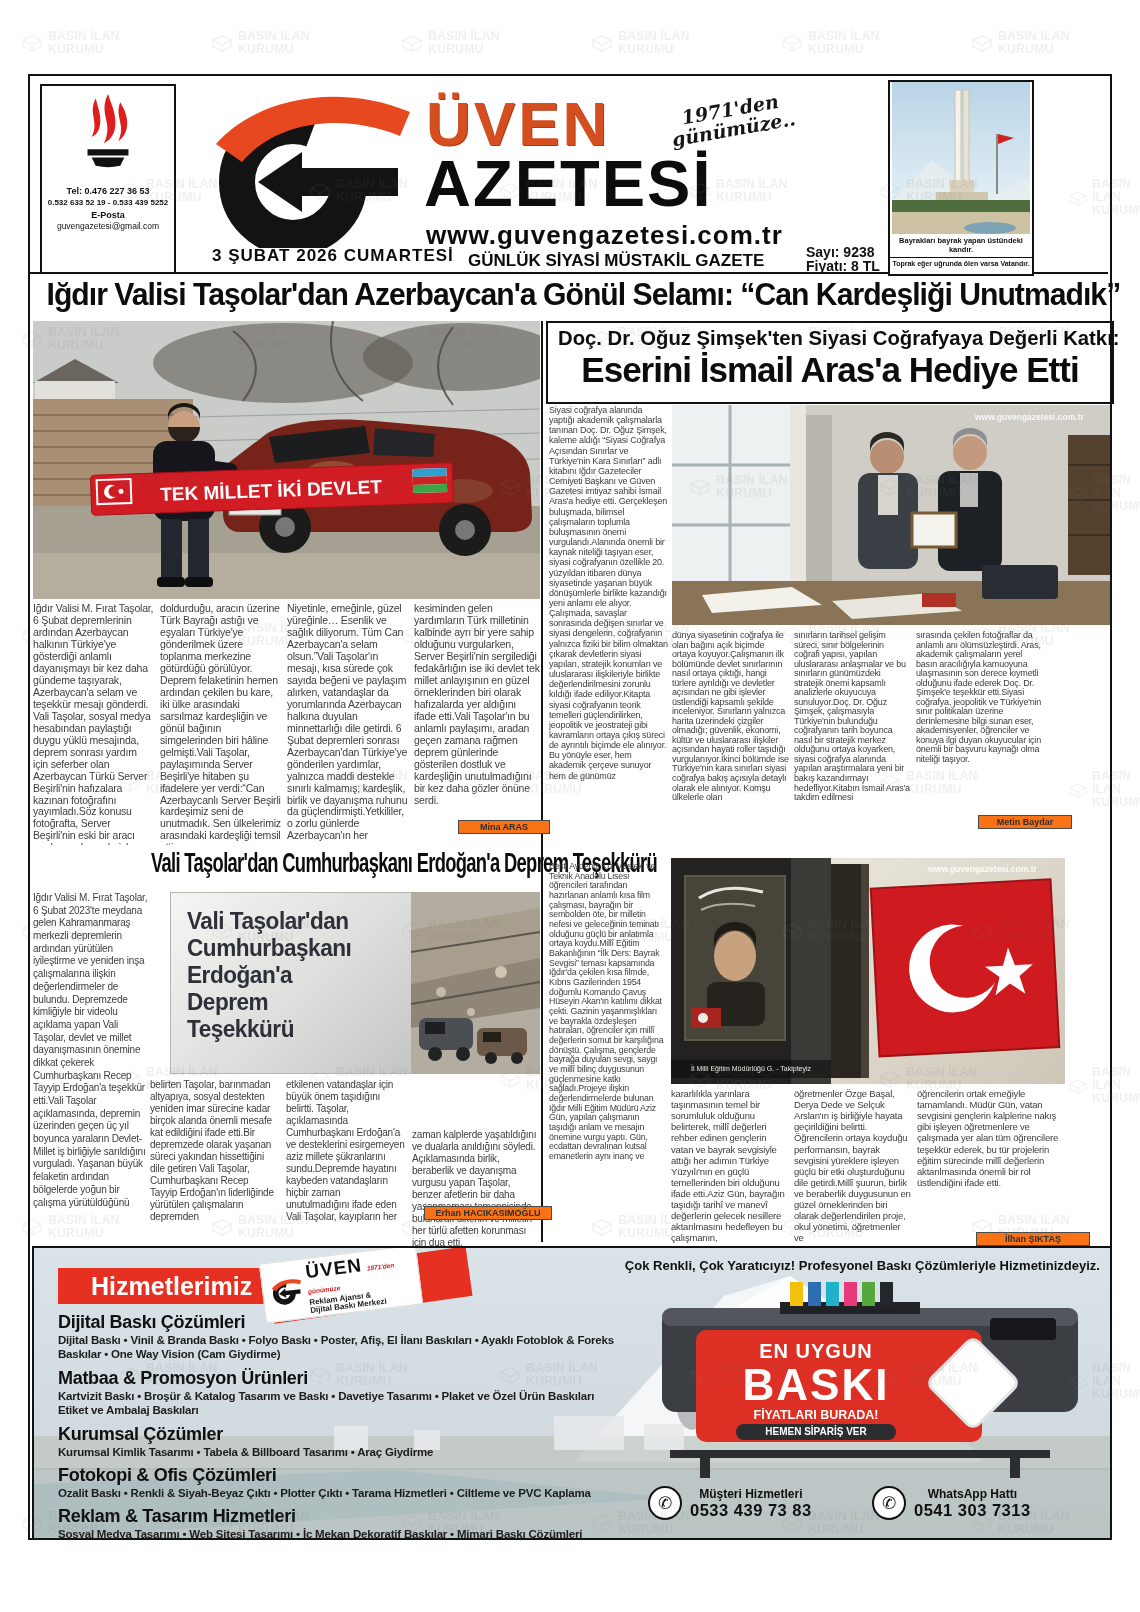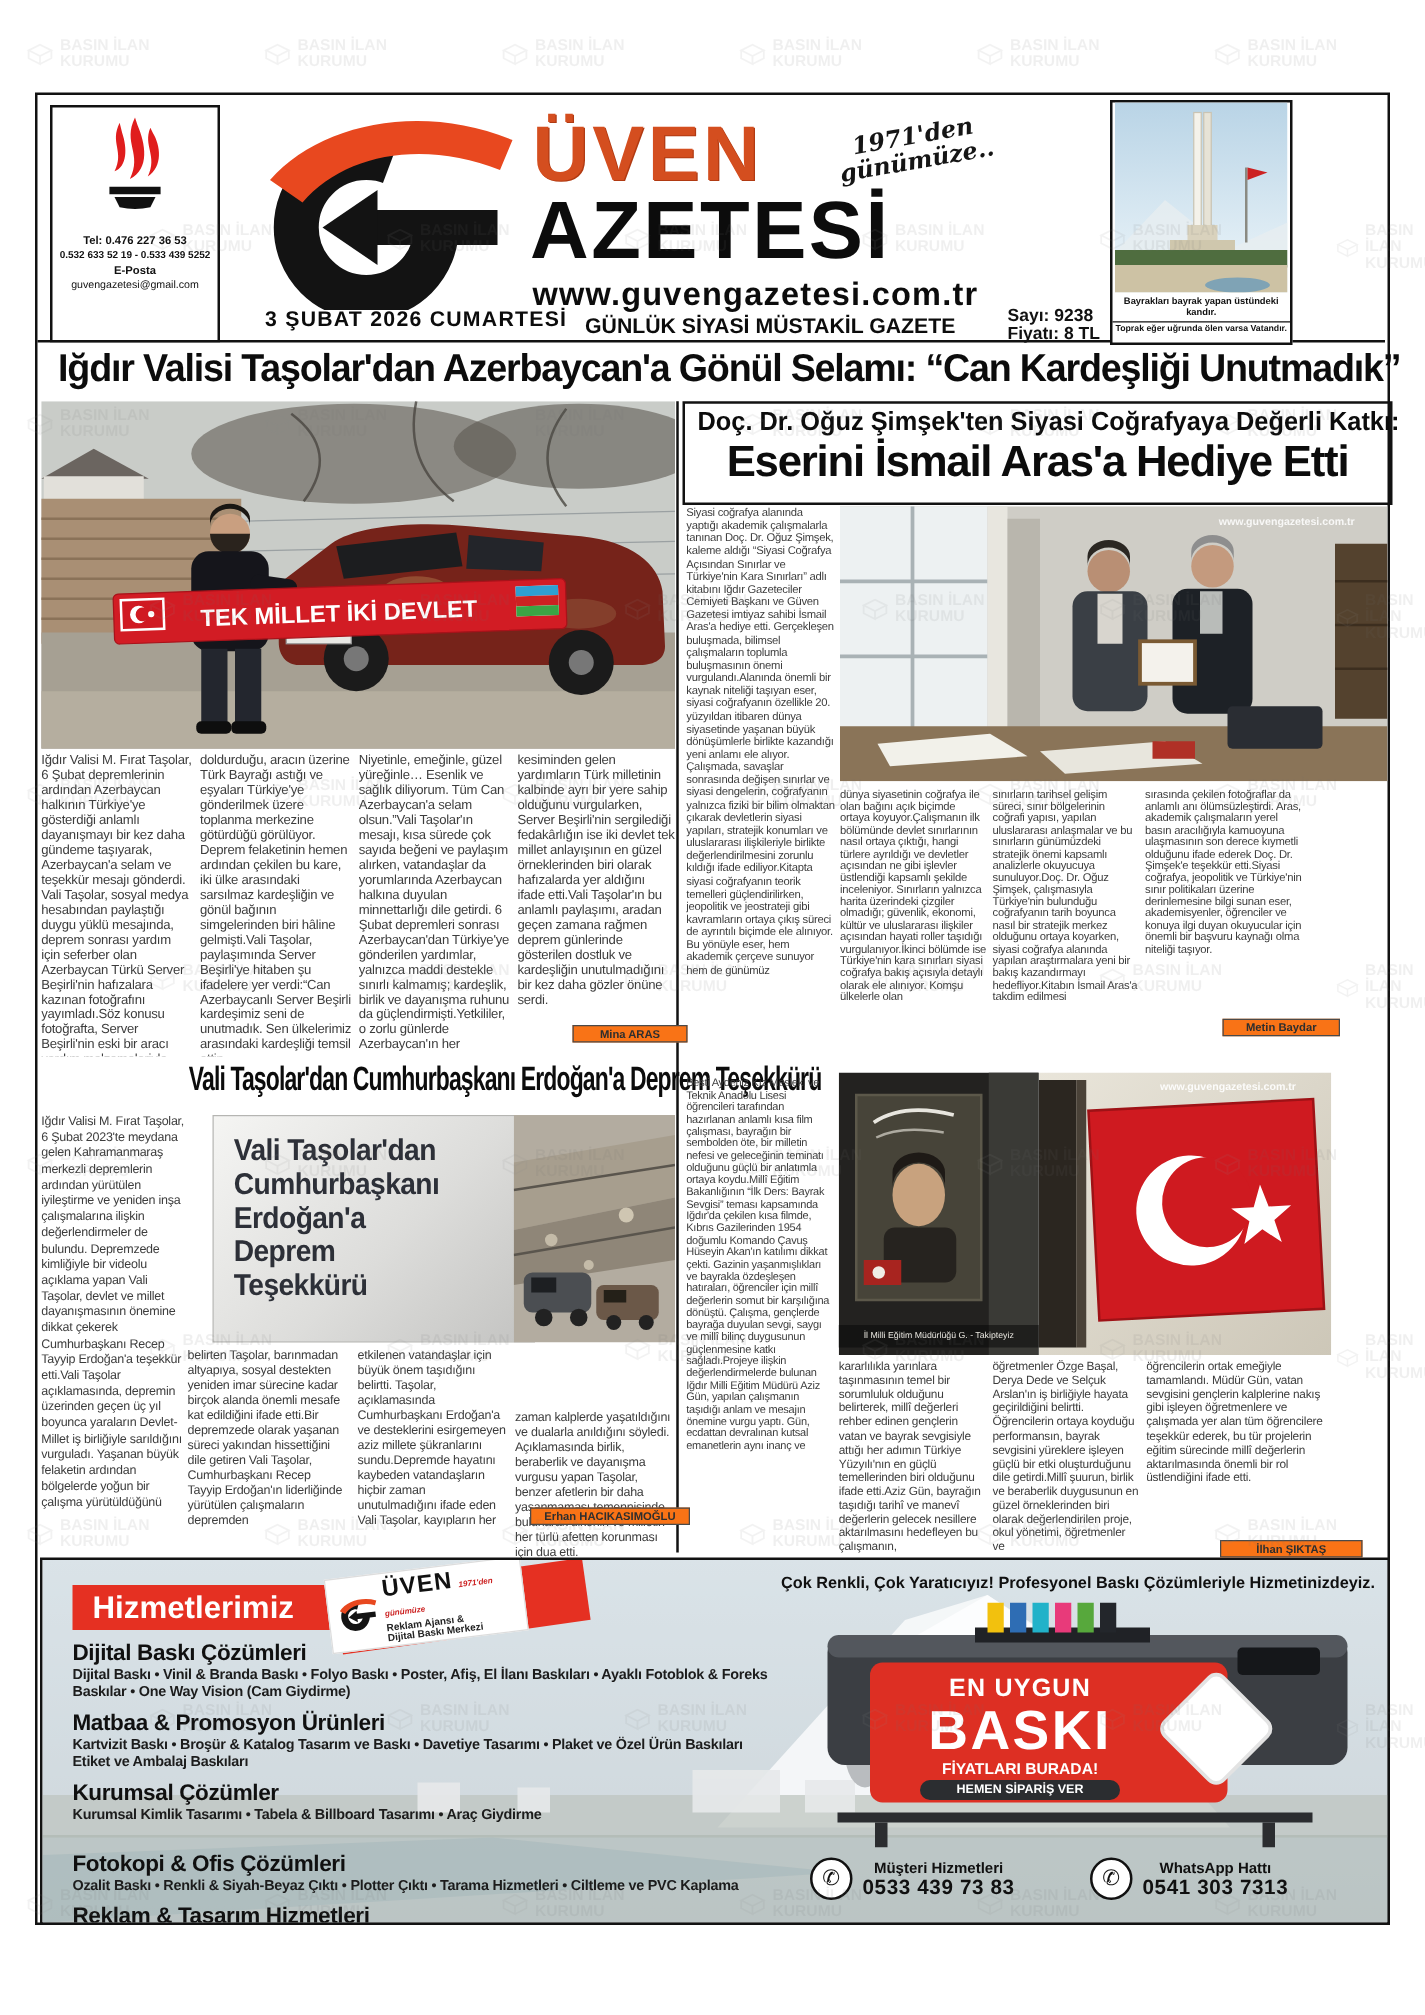--- a/index.html
+++ b/index.html
@@ -321,21 +321,21 @@
           <rect x="610" y="176" width="40" height="26"></rect>
         <rect x="300" y="178" width="34" height="24"></rect>
           <rect x="380" y="182" width="26" height="20"></rect>
       </g>
       <polygon points="0,236 360,222 640,250 0,290" fill="#7f9fae" opacity=".6"></polygon>
       <rect x="0" y="220" width="1076" height="70" fill="#5d6f5f" opacity=".35"></rect>
       <rect width="1076" height="290" fill="#ffffff" opacity=".38"></rect>
     </svg>
 
     <div class="abs" style="left:24px;top:20px;width:314px;height:36px;background:#e53022;color:#fff;font-size:25px;
-                font-weight:bold;line-height:36px;padding-left:16px;box-sizing:border-box;z-index:3;">
+                font-weight:bold;line-height:36px;padding-left:33px;box-sizing:border-box;z-index:3;">
       <span>Hizmetlerimiz</span>
     </div>
     <div class="abs" style="left:236px;top:12px;width:200px;height:50px;background:#e53022;transform:rotate(-8deg);z-index:2;"></div>
     <div class="abs" style="left:228px;top:6px;width:158px;height:60px;background:#fff;transform:rotate(-7deg);z-index:4;
                 border:1px solid #ddd;display:flex;align-items:center;padding:2px 6px;box-sizing:border-box;gap:4px;">
       <svg width="40" height="32" viewBox="0 0 222 162">
         <circle cx="95" cy="96" r="56" fill="none" stroke="#131313" stroke-width="36"></circle>
         <polygon points="95,96 232,92 232,14 128,8" fill="#ffffff"></polygon>
         <rect x="100" y="82" width="100" height="28" fill="#131313"></rect>
         <polygon points="60,96 104,66 104,126" fill="#131313"></polygon>
@@ -349,21 +349,21 @@
       </div>
     </div>
 
     <div class="abs" style="left:24px;top:62px;width:556px;z-index:3;">
       <div class="svc-title" style="margin-top:2px;">Dijital Baskı Çözümleri</div>
       <div class="svc-items">Dijital Baskı • Vinil &amp; Branda Baskı • Folyo Baskı • Poster, Afiş, El İlanı Baskıları • Ayaklı Fotoblok &amp; Foreks Baskılar • One Way Vision (Cam Giydirme)</div>
       <div class="svc-title" style="margin-top:6px;">Matbaa &amp; Promosyon Ürünleri</div>
       <div class="svc-items">Kartvizit Baskı • Broşür &amp; Katalog Tasarım ve Baskı • Davetiye Tasarımı • Plaket ve Özel Ürün Baskıları Etiket ve Ambalaj Baskıları</div>
       <div class="svc-title" style="margin-top:6px;">Kurumsal Çözümler</div>
       <div class="svc-items">Kurumsal Kimlik Tasarımı • Tabela &amp; Billboard Tasarımı • Araç Giydirme</div>
-      <div class="svc-title" style="margin-top:22px;">Fotokopi &amp; Ofis Çözümleri</div>
+      <div class="svc-title" style="margin-top:6px;">Fotokopi &amp; Ofis Çözümleri</div>
       <div class="svc-items">Ozalit Baskı • Renkli &amp; Siyah-Beyaz Çıktı • Plotter Çıktı • Tarama Hizmetleri • Ciltleme ve PVC Kaplama</div>
       <div class="svc-title" style="margin-top:6px;">Reklam &amp; Tasarım Hizmetleri</div>
       <div class="svc-items">Sosyal Medya Tasarımı • Web Sitesi Tasarımı • İç Mekan Dekoratif Baskılar • Mimari Baskı Çözümleri</div>
     </div>
 
     <div class="abs" style="left:580px;top:10px;width:486px;text-align:right;font-size:13px;font-weight:bold;color:#101010;z-index:3;">
       <span class="fit" style="transform: scaleX(1); transform-origin: center center;">Çok Renkli, Çok Yaratıcıyız! Profesyonel Baskı Çözümleriyle Hizmetinizdeyiz.</span>
     </div>
 
     <div class="abs" style="left:606px;top:34px;width:464px;height:196px;z-index:3;">

